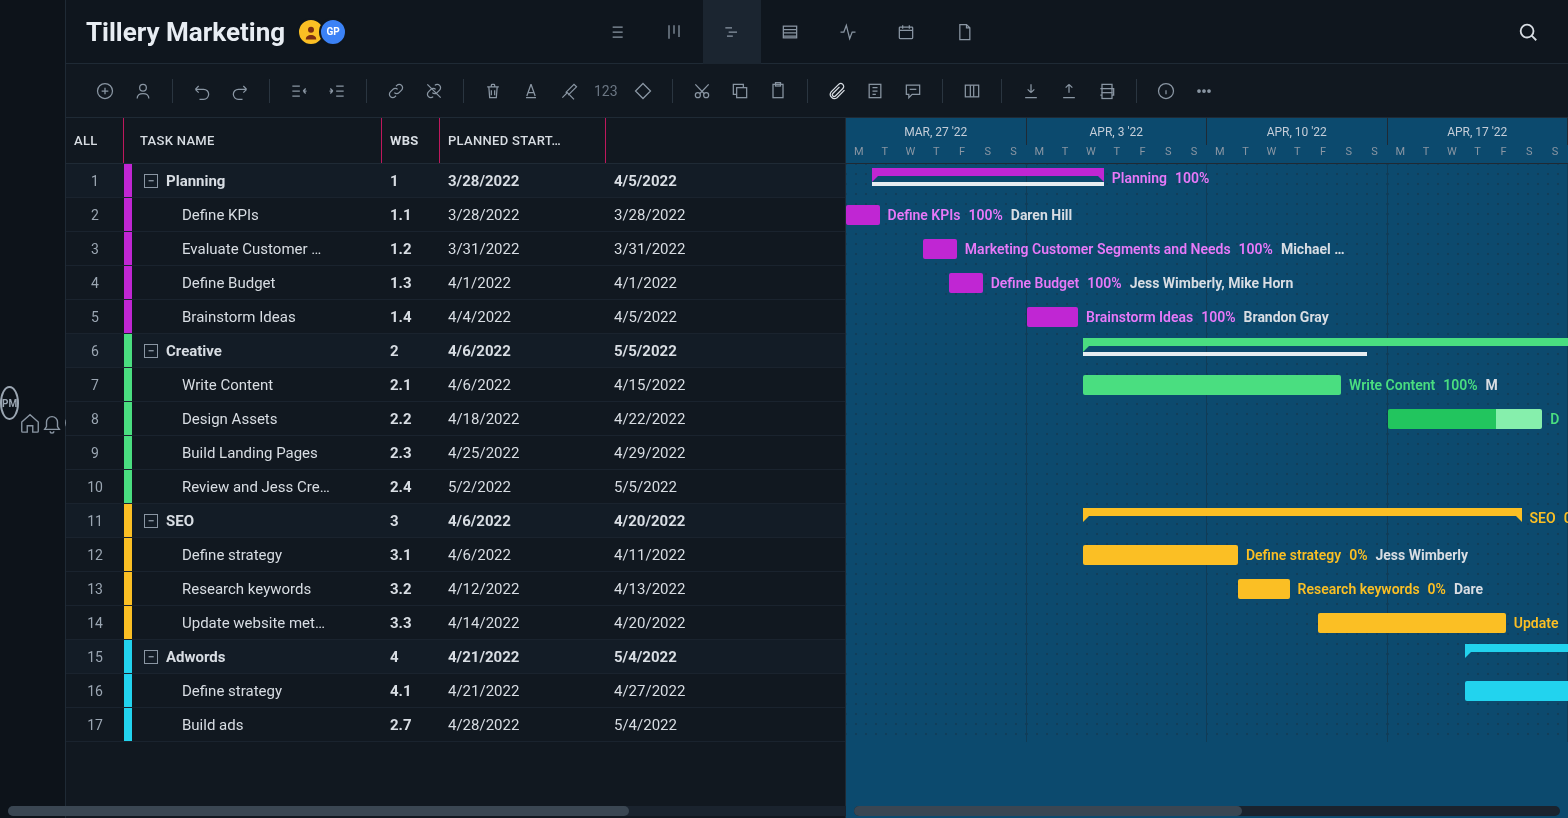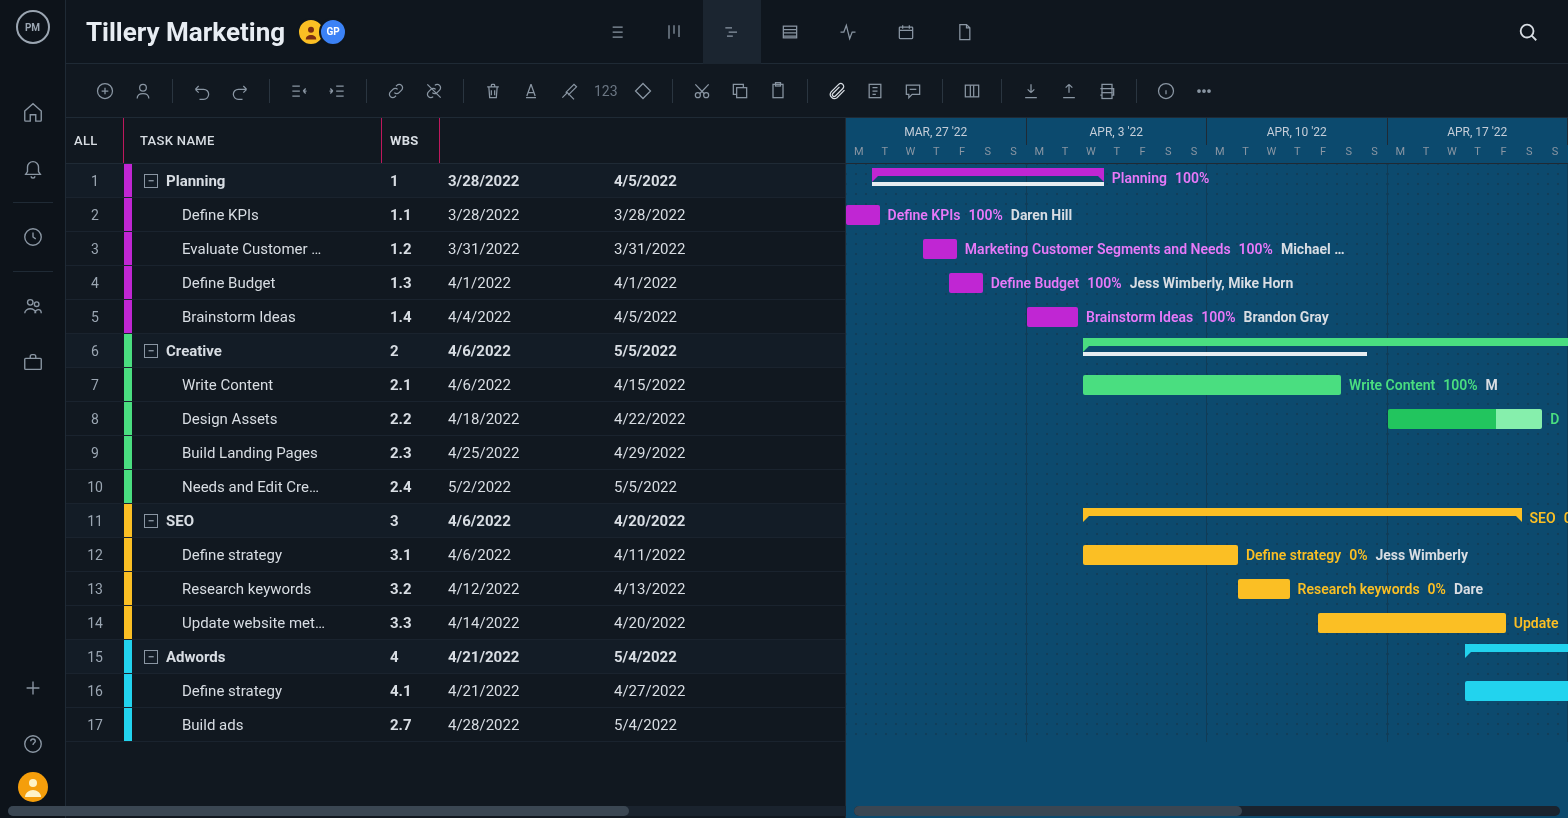--- a/index.html
+++ b/index.html
@@ -1,20 +1,20 @@
 <!DOCTYPE html>
 <html><head>
 <meta charset="utf-8">
 <style>
 * { margin:0; padding:0; box-sizing:border-box; font-family:-apple-system,BlinkMacSystemFont,"Segoe UI",Roboto,sans-serif; }
 body { background:#111820; color:#d8dde3; overflow:hidden; width:1568px; height:818px; }
 .app { display:flex; height:100%; }
 
 
-.leftrail { width:66px; background:#0d131a; border-right:1px solid #1f2a35; display:flex; flex-direction:column; align-items:center; padding-top:10px; }
+.leftrail { width:66px; background:#0d131a; border-right:1px solid #1f2a35; display:flex; flex-direction:row; align-items:center; padding-top:28px; }
 .logo { width:34px; height:34px; border:2px solid #9ba6b2; border-radius:50%; display:flex; align-items:center; justify-content:center; font-size:10px; font-weight:700; color:#9ba6b2; margin-bottom:40px; }
 .rail-icon { width:66px; height:56px; display:flex; align-items:center; justify-content:center; color:#8a96a3; cursor:pointer; }
 .rail-icon svg { width:22px; height:22px; stroke:currentColor; fill:none; stroke-width:1.5; }
 .rail-sep { height:1px; width:40px; background:#1f2a35; margin:6px 0; }
 .rail-spacer { flex:1; }
 .rail-avatar { width:30px; height:30px; border-radius:50%; background:#f59e0b; margin-bottom:16px; display:flex; align-items:center; justify-content:center; overflow:hidden;}
 
 
 .main { flex:1; display:flex; flex-direction:column; }
 
@@ -363,20 +363,21 @@
     </div>
 
     <div class="content">
 
       <div class="table-pane">
         <div class="thead">
           <div class="col-num">ALL</div>
           <div class="col-color"></div>
           <div class="col-name">TASK NAME</div>
           <div class="col-wbs">WBS</div>
+          <div class="col-start">PLANNED START…</div>
         </div>
         <div class="tbody" id="tbody">
             <div class="trow parent">
               <div class="col-num">1</div>
               <div class="cstrip c-pink"></div>
               <div class="col-name">
                 <div class="task-cell parent">
                   <span class="expand-box">−</span>
                   <span>Planning</span>
                 </div>
@@ -480,21 +481,21 @@
               </div>
               <div class="col-wbs">2.3</div>
               <div class="col-start">4/25/2022</div>
               <div class="col-finish">4/29/2022</div>
             </div>
             <div class="trow">
               <div class="col-num">10</div>
               <div class="cstrip c-green"></div>
               <div class="col-name">
                 <div class="task-cell child">
-                  <span>Needs and Edit Cre…</span>
+                  <span>Review and Jess Cre…</span>
                 </div>
               </div>
               <div class="col-wbs">2.4</div>
               <div class="col-start">5/2/2022</div>
               <div class="col-finish">5/5/2022</div>
             </div>
             <div class="trow parent">
               <div class="col-num">11</div>
               <div class="cstrip c-orange"></div>
               <div class="col-name">

